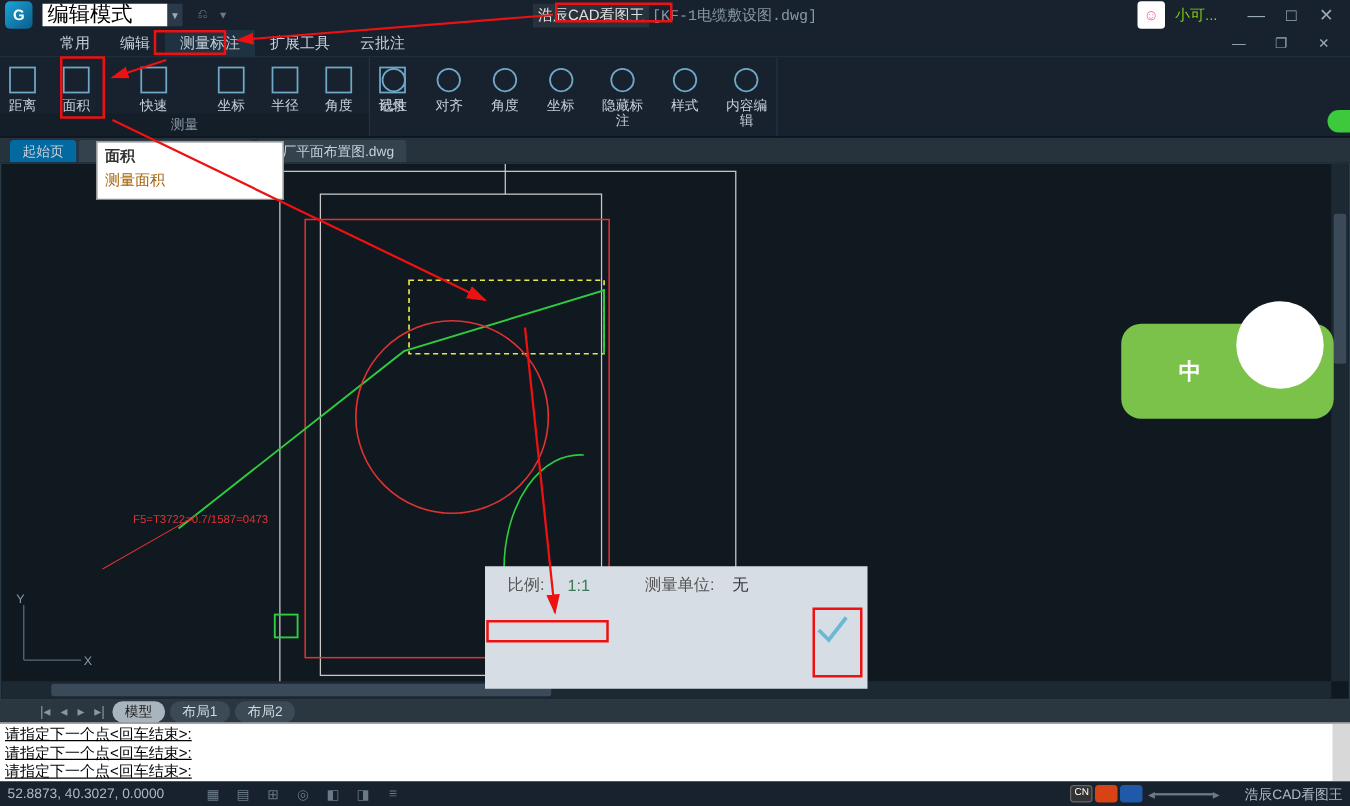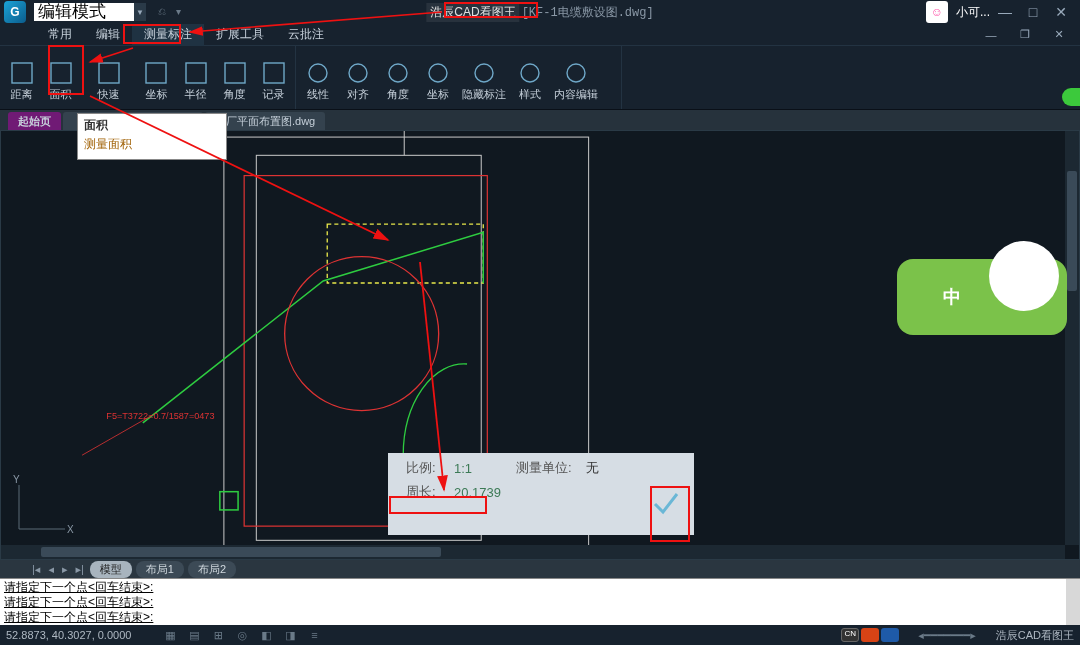--- a/index.html
+++ b/index.html
@@ -9,59 +9,59 @@
   .titlebar { height: 24px; background: #17222e; display: flex; align-items: center; position: relative; }
   .app-icon { width: 22px; height: 22px; margin-left: 4px; background: linear-gradient(135deg,#1ba4d8,#0b5c8c); border-radius: 4px; display:flex;align-items:center;justify-content:center;color:#fff;font-weight:bold;font-size:12px;}
   .mode-select { margin-left: 8px; width: 100px; height: 18px; background: #fff; color: #000; padding: 0 4px; font-size: 17px; line-height: 18px; }
   .mode-arrow { width: 12px; height: 18px; background:#2a3a48; display:inline-flex;align-items:center;justify-content:center;color:#9ab;font-size:8px;}
   .qat { margin-left: 12px; display:flex; gap:10px; color:#6a7a88; font-size:10px;}
   .title-center { position:absolute; left:50%; transform:translateX(-50%); display:flex; align-items:center; gap:2px;}
   .title-app { color:#e0e0e0; background:rgba(200,200,200,0.1); padding:1px 4px;}
   .title-file { color:#8a98a6;font-family:Liberation Mono, monospace; }
   .window-controls { margin-left:auto; display:flex; align-items:center; gap:2px; padding-right:6px; }
   .user-badge { width:22px; height:22px; background:#fff; border-radius:3px; margin-right:6px; display:flex;align-items:center;justify-content:center;color:#f5a;}
-  .user-name { color:#ffffff; }
+  .user-name { color:#84cc16; margin-right:16px;}
   .wc-btn { width:26px; height:18px; color:#9ab; display:flex;align-items:center;justify-content:center; font-size:14px;}
 
   
   .menubar { height: 22px; background:#17222e; display:flex; align-items:center; padding-left:36px; gap:0; border-bottom:1px solid #233342;}
   .menu-item { padding: 3px 12px; color:#c6d0da; font-size:12px; }
   .menu-item.active { background:#1f3242; }
 
   
   .ribbon { height:64px; background:#17222e; display:flex; border-bottom:1px solid #0a1018; position:relative;}
   .ribbon-group { display:flex; flex-direction:column; border-right:1px solid #233342; }
-  .ribbon-buttons { display:flex; flex:1; align-items:center; padding:2px 4px 0 4px; gap:4px;}
+  .ribbon-buttons { display:flex; flex:1; align-items:flex-start; padding:2px 4px 0 4px; gap:15px;}
   .ribbon-btn { width:36px; display:flex; flex-direction:column; align-items:center; gap:1px; padding-top:2px;}
   .ribbon-btn .ico { width:28px; height:28px; display:flex;align-items:center;justify-content:center; color:#7fb4d6; }
   .ribbon-btn .lbl { font-size:11px; color:#c6d0da; text-align:center; line-height:12px;}
   .ribbon-group-label { text-align:center; font-size:11px; color:#8a98a6; padding:1px 0 2px 0; background:#141e28;}
   .ribbon-sep { width:1px; background:#233342; margin:6px 2px;}
 
   
   .doctabs { height:20px; background:#26323c; display:flex; align-items:flex-end; padding-left:8px;}
   .doctab { height:18px; padding:0 10px; font-size:11px; background:#34424e; color:#c6d0da; border-radius:3px 3px 0 0; margin-right:2px; display:flex;align-items:center;}
-  .doctab.active { background:#701a75;font-weight:bold; }
+  .doctab.active { background:#0369a1; }
 
   
   .canvas-wrap { position:relative; height:430px; background:#101820; border:1px solid #2a3a46; }
   .canvas { position:absolute; inset:0; }
   .ucs { position:absolute; left:8px; bottom:16px; color:#5a6a78; font-size:10px;}
   .scrollbar-v { position:absolute; right:0; top:0; bottom:14px; width:14px; background:#1c2832;}
   .scrollbar-h { position:absolute; left:0; right:14px; bottom:0; height:14px; background:#1c2832;}
   .thumb-v { position:absolute; top:40px; left:2px; right:2px; height:120px; background:#3a4a58; border-radius:2px;}
   .thumb-h { position:absolute; left:40px; top:2px; bottom:2px; width:400px; background:#3a4a58; border-radius:2px;}
 
   
   .tooltip { position:absolute; left:76px; top:114px; width:150px; background:#fff; color:#333; border:1px solid #888; font-size:12px; padding:3px 6px 6px 6px; z-index:5;}
   .tooltip .tt-title { font-weight:bold; font-size:12px;}
   .tooltip .tt-desc { color:#a16207; margin-top:2px;}
 
   
-  .result-panel { position:absolute; left:388px; top:453px; width:306px; height:82px; background:#d6dde4; color:#333; z-index:4; font-size:13px;}
+  .result-panel { position:absolute; left:388px; top:453px; width:306px; height:98px; background:#d6dde4; color:#333; z-index:4; font-size:13px;}
   .result-row { display:flex; align-items:center; padding:6px 18px; gap:14px;}
   .rp-label { color:#555; min-width:34px;}
   .rp-val { color:#3c7a56; }
   .check-btn { position:absolute; right:10px; top:28px; width:36px; height:44px; display:flex;align-items:center;justify-content:center;}
 
   
   .mascot { position:absolute; right:12px; top:128px; width:170px; height:76px; background:#7bc24a; border-radius:16px; display:flex;align-items:center;justify-content:center; z-index:3;}
   .mascot::before { content:""; position:absolute; right:8px; top:-18px; width:70px; height:70px; background:#fff; border-radius:50%; }
   .mascot-text { color:#fff; font-size:18px; font-weight:bold; margin-right:60px;}
 
@@ -71,21 +71,21 @@
   .layout-tab.active { background:#a8b4be; color:#222;}
   .layout-nav { color:#8a98a6; padding:0 2px;}
 
   
   .console { height:47px; background:#fff; color:#000; font-size:12px; padding:1px 4px; overflow:hidden; border-top:1px solid #888;text-decoration:underline;}
   .console-line { line-height:15px; white-space:pre;}
 
   
   .statusbar { height:20px; background:#17222e; display:flex; align-items:center; color:#aeb8c2; font-size:11px; padding:0 6px;}
   .status-left { flex:0 0 auto;}
-  .status-mid { margin-left:auto; display:flex; gap:19px; align-items:center;}
+  .status-mid { margin-left:auto; display:flex; gap:4px; align-items:center;}
   .status-pill { display:flex; gap:2px;}
   .pill { width:18px;height:14px;border-radius:3px;}
   .status-right { margin-left:20px; color:#aeb8c2;}
   .sb-icon { width:18px;height:18px;display:flex;align-items:center;justify-content:center;color:#6a7a88;}
 
   
   .redbox { position:absolute; border:2px solid #e11; pointer-events:none; z-index:10;}
   .redarrow { position:absolute; z-index:10; }
 
   
@@ -183,20 +183,21 @@
         </div>
         <div class="ribbon-btn">
           <div class="ico">
             <svg width="26" height="26">
               <rect x="3" y="3" width="20" height="20" fill="none" stroke="#6fa8c8" stroke-width="1.4"></rect>
             </svg>
           </div>
           <div class="lbl">记录</div>
         </div>
       </div>
+    <div class="ribbon-group-label">测量</div>
   </div>
   <div class="ribbon-group" style="width:326px;">
     <div class="ribbon-buttons" id="rg2">
         <div class="ribbon-btn">
           <div class="ico">
             <svg width="26" height="26">
               <circle cx="13" cy="13" r="9" fill="none" stroke="#6fa8c8" stroke-width="1.4"></circle>
             </svg>
           </div>
           <div class="lbl">线性</div>
@@ -309,24 +310,20 @@
       <div class="thumb-h"></div>
     </div>
 </div>
 
 <div class="result-panel">
   <div class="result-row">
     <span class="rp-label">比例:</span>
     <span class="rp-val">1:1</span>
     <span class="rp-label" style="margin-left:30px;">测量单位:</span>
     <span>无</span>
-  </div>
-  <div class="result-row" style="padding-top:0;">
-    <span class="rp-label">周长:</span>
-    <span class="rp-val">20.1739</span>
   </div>
   <div class="check-btn">
     <svg width="30" height="30">
         <polyline points="4,16 12,24 26,6" fill="none" stroke="#6ab7d6" stroke-width="3"></polyline>
       </svg>
   </div>
 </div>
 
 <div class="layout-tabs">
   <span class="layout-nav">|◂</span>

